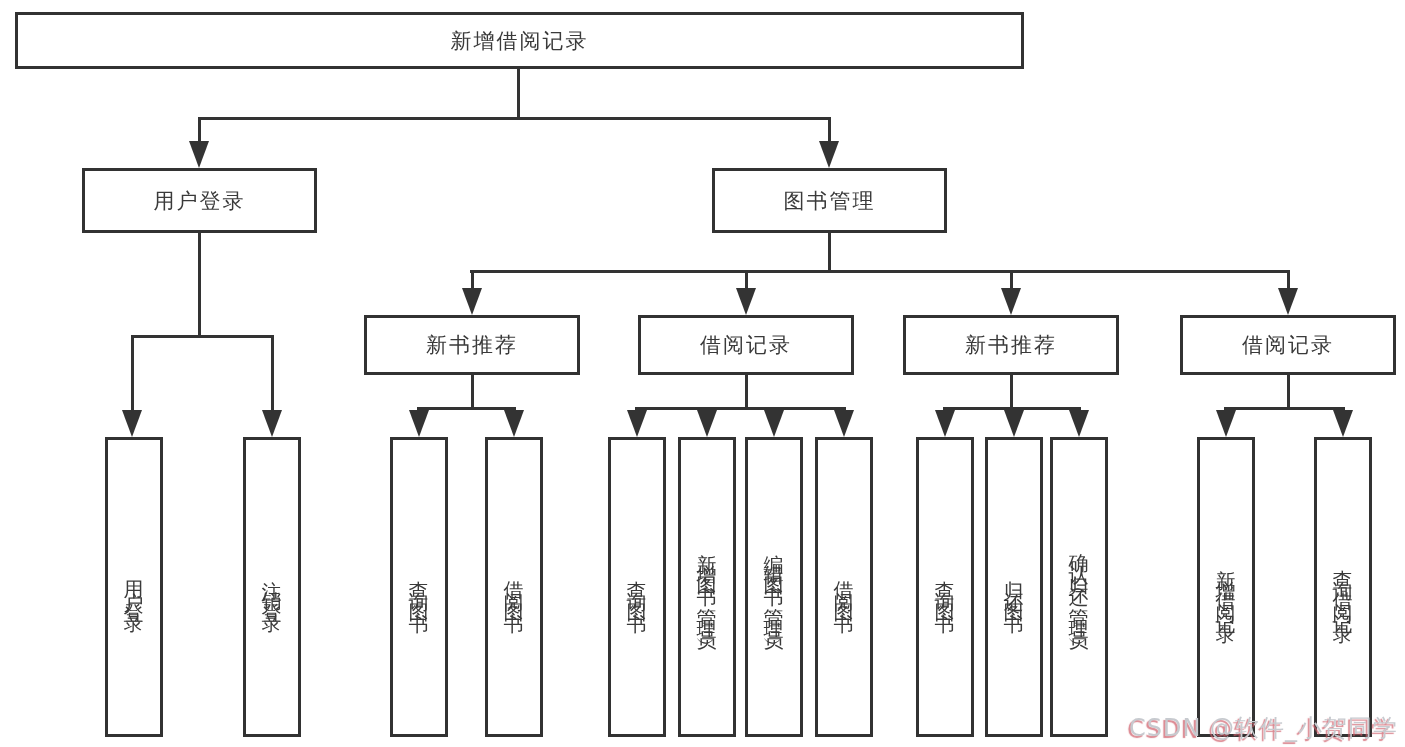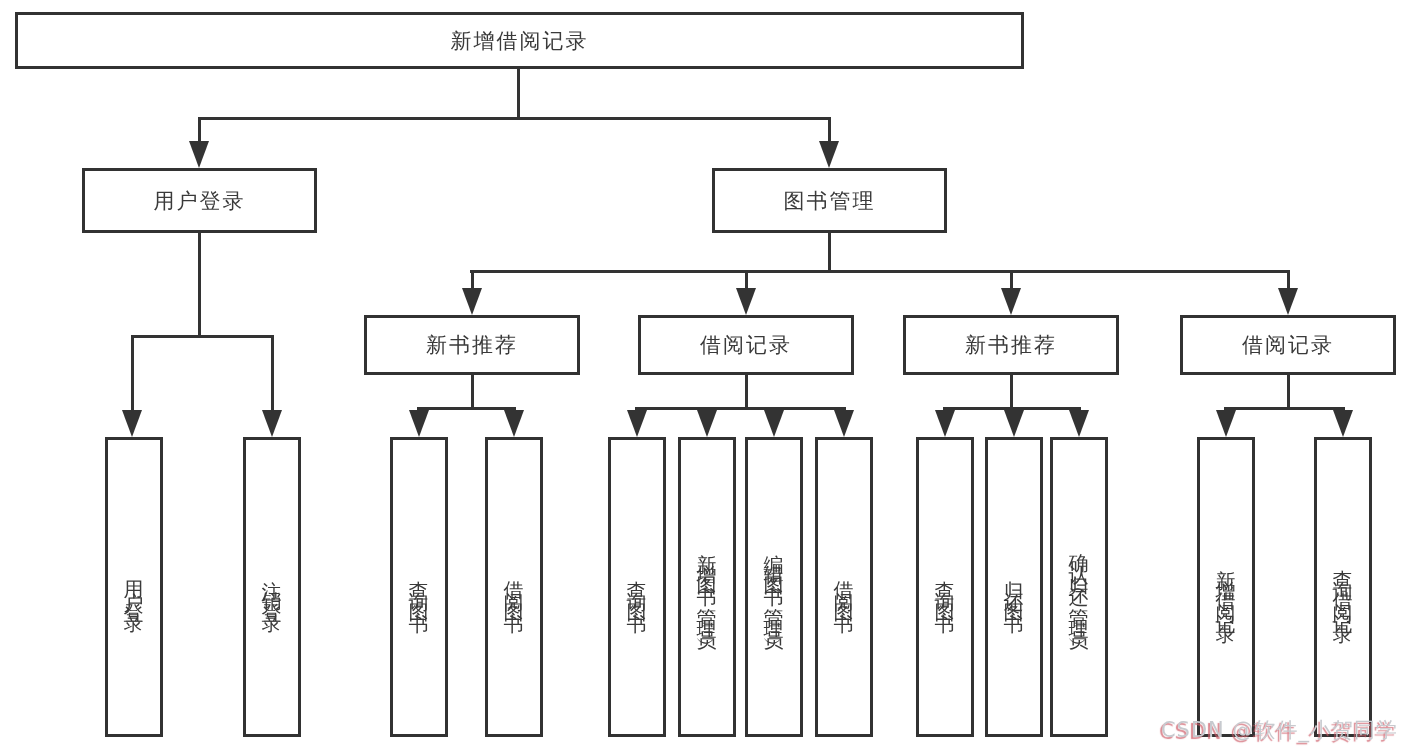--- a/index.html
+++ b/index.html
@@ -46,21 +46,21 @@
     position: absolute;
     width: 0; height: 0;
     border-left: 10px solid transparent;
     border-right: 10px solid transparent;
     border-top: 27px solid #333333;
   }
   .watermark {
     position: absolute;
     right: 7px;
     bottom: 3px;
-    font-size: 21px;
+    font-size: 24px;
     letter-spacing: 1px;
     color: #c7cacf;
     text-shadow: -2px 2px 1px rgba(207, 93, 105, 0.75);
     white-space: nowrap;
   }
 </style>
 </head>
 <body>
 
 <div id="canvas">

